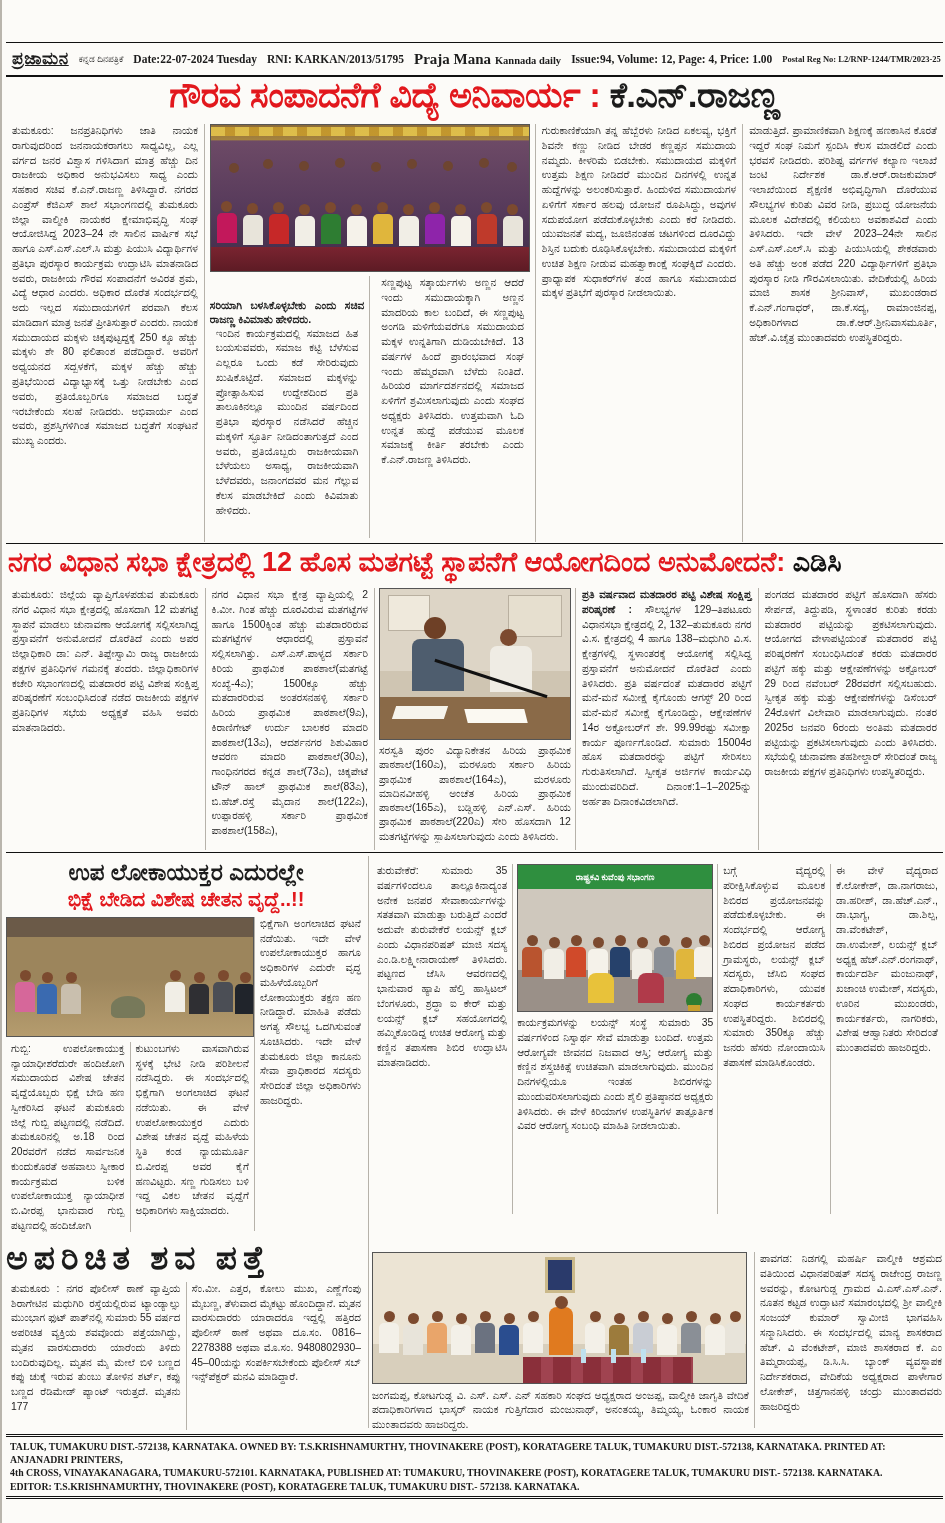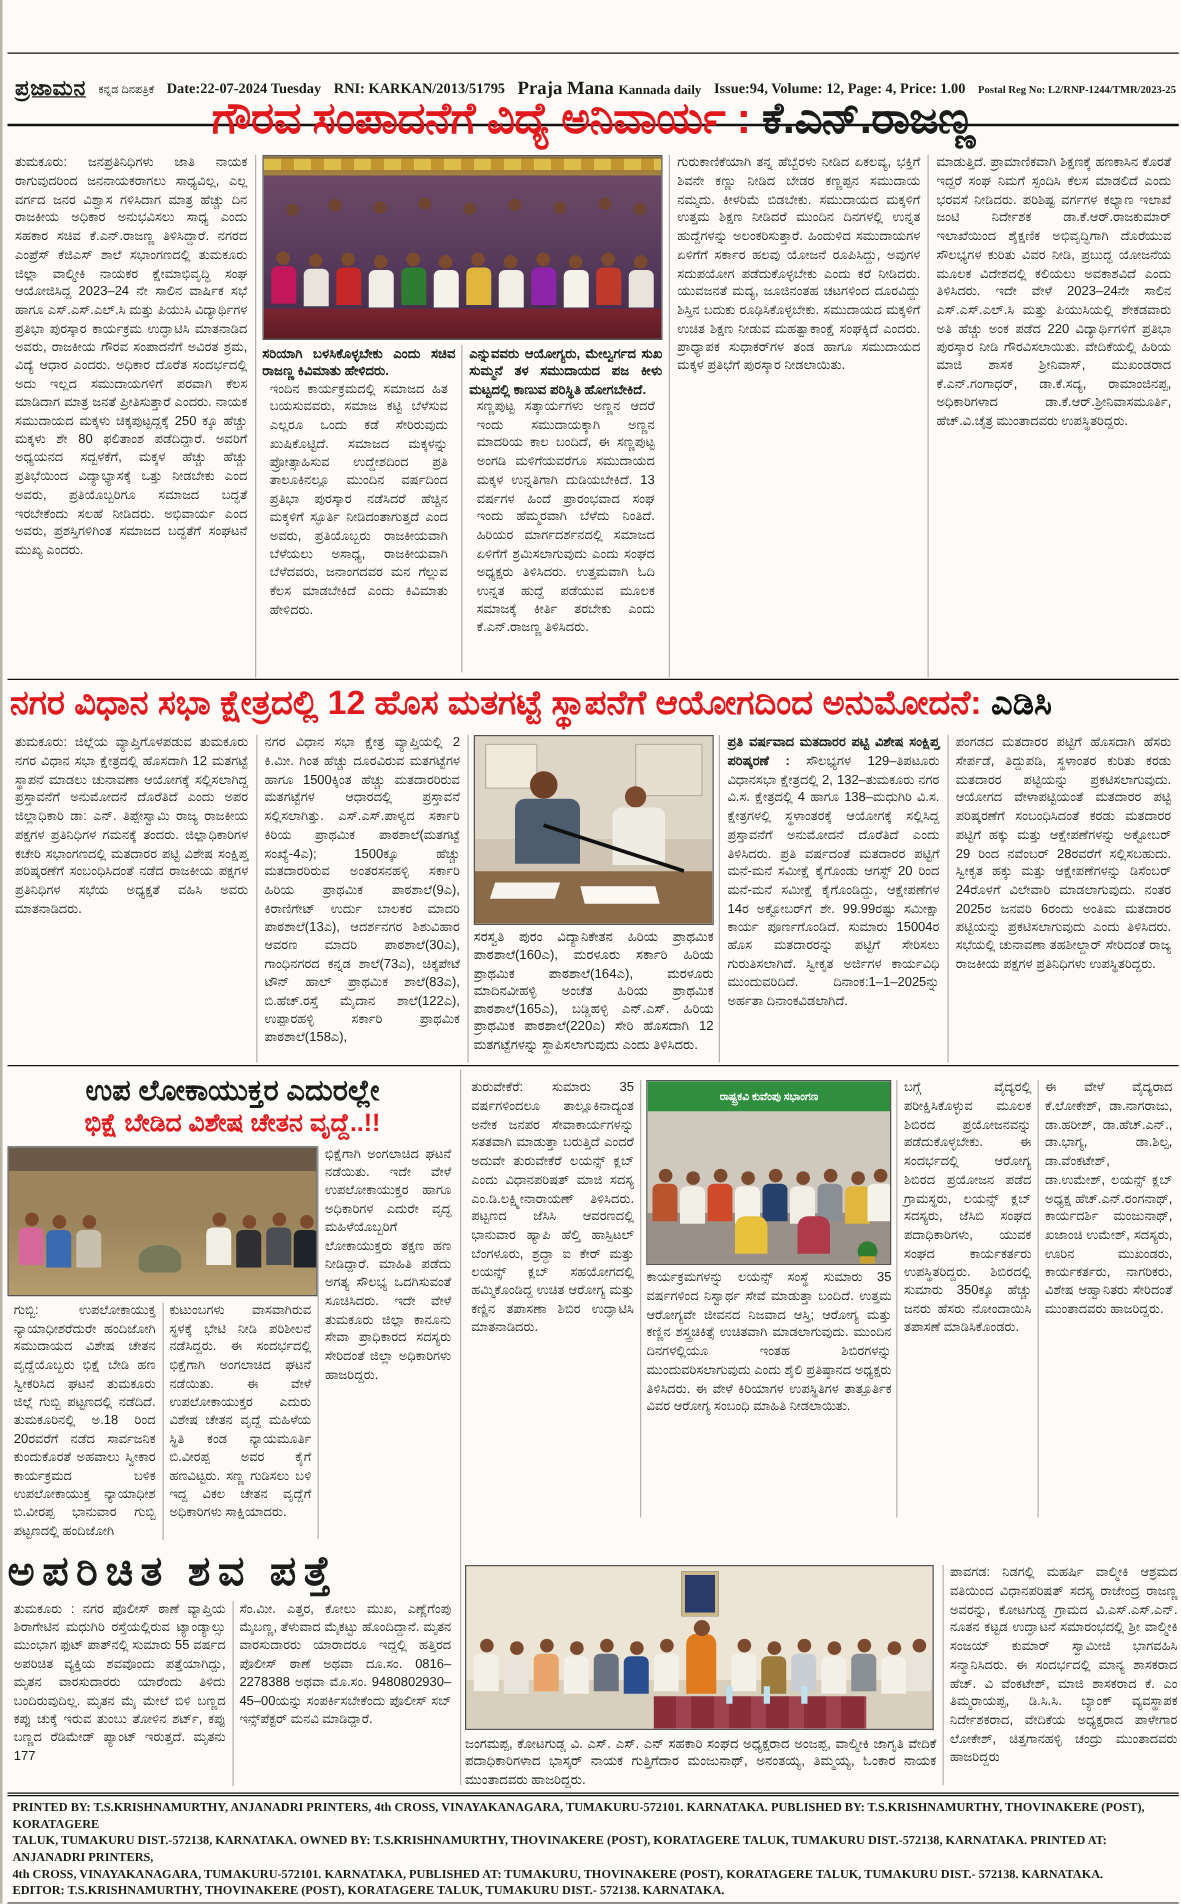--- a/index.html
+++ b/index.html
@@ -2,42 +2,42 @@
 <html><head>
 <meta charset="utf-8">
 <style>
   html,body{margin:0;padding:0;background:#e9e7e2;}
   .page{position:relative;width:945px;height:1523px;margin:0 auto;background:#fcfbf8;
         font-family:"Liberation Sans","DejaVu Sans",sans-serif;color:#1c1c1c;overflow:hidden;
         border-left:2px solid #b9b5ad;border-right:2px solid #b9b5ad;}
   
   .masthead{position:absolute;top:42px;left:4px;right:4px;height:32px;
             border-top:1.5px solid #111;border-bottom:2.5px solid #111;
-            display:flex;align-items:center;gap:10px;padding:12px 6px;white-space:nowrap;}
+            display:flex;align-items:center;gap:10px;padding:0 6px;white-space:nowrap;}
   .mh-logo{font-weight:800;font-size:17px;text-decoration:underline;letter-spacing:.5px;}
   .mh-tag{font-size:9px;}
   .mh-meta{font-family:"Liberation Serif","DejaVu Serif",serif;font-weight:700;font-size:11.5px;}
   .mh-title{font-family:"Liberation Serif","DejaVu Serif",serif;font-weight:700;font-size:15px;}
   .mh-title small{font-size:10.5px;font-weight:700;}
   .mh-postal{font-family:"Liberation Serif","DejaVu Serif",serif;font-weight:700;font-size:8.5px;}
   .sp{flex:0 0 auto;}
   
   .h1{position:absolute;top:76px;left:6px;width:933px;text-align:center;font-weight:800;
       font-size:35px;line-height:1.1;letter-spacing:-.5px;white-space:nowrap;}
   .red{color:#e2181d;}
   .h2{position:absolute;top:547px;left:6px;width:933px;font-weight:800;
       font-size:27px;white-space:nowrap;color:#e2181d;}
   .h2 .blk{color:#111;}
   
   .col{font-size:10.4px;line-height:1.42;text-align:justify;overflow:hidden;}
   .rule{border-right:1px solid #b6b2aa;}
   .bold{font-weight:700;}
   .story{position:absolute;display:flex;}
   .story .col{padding:0 6px;}
-  .cap{font-weight:700;font-size:10.6px;line-height:1.35;text-align:justify;}
+  .cap{font-weight:700;font-size:10.6px;line-height:1.35;text-align:justify;margin-top:22px;}
   
   .photo{position:relative;overflow:hidden;border:1px solid #555;background:#c9c2b4;}
   .pr{position:absolute;width:20px;}
   .pr::before{content:"";display:block;margin:0 auto 1px;width:11px;height:11px;border-radius:50%;background:#7c4a2f;}
   .pr::after{content:"";display:block;height:30px;border-radius:5px 5px 0 0;background:var(--c,#eee);}
   .hd{position:absolute;width:10px;height:10px;border-radius:50%;background:#6e4530;}
   
   .hrline{position:absolute;left:4px;right:4px;border-top:1.5px solid #111;}
   .vline{position:absolute;border-left:1px solid #b6b2aa;}
   
@@ -100,21 +100,20 @@
         <span class="pr" style="left:266px;bottom:27px;--c:#bf3a2b;"></span>
         <span class="pr" style="left:292px;bottom:25px;--c:#e8e4da;"></span>
         <div style="position:absolute;bottom:0;left:0;right:0;height:24px;background:linear-gradient(180deg,#7a2430,#5d1b24);"></div>
       </div>
       <div style="display:flex;margin-top:4px;">
         <div style="width:50%;padding:0 5px;border-right:1px solid #b6b2aa;overflow:hidden;height:262px;">
           <div class="cap">ಸರಿಯಾಗಿ ಬಳಸಿಕೊಳ್ಳಬೇಕು ಎಂದು ಸಚಿವ ರಾಜಣ್ಣ ಕಿವಿಮಾತು ಹೇಳಿದರು.</div>
           <div class="col">ಇಂದಿನ ಕಾರ್ಯಕ್ರಮದಲ್ಲಿ ಸಮಾಜದ ಹಿತ ಬಯಸುವವರು, ಸಮಾಜ ಕಟ್ಟಿ ಬೆಳೆಸುವ ಎಲ್ಲರೂ ಒಂದು ಕಡೆ ಸೇರಿರುವುದು ಖುಷಿಕೊಟ್ಟಿದೆ. ಸಮಾಜದ ಮಕ್ಕಳನ್ನು ಪ್ರೋತ್ಸಾಹಿಸುವ ಉದ್ದೇಶದಿಂದ ಪ್ರತಿ ತಾಲೂಕಿನಲ್ಲೂ ಮುಂದಿನ ವರ್ಷದಿಂದ ಪ್ರತಿಭಾ ಪುರಸ್ಕಾರ ನಡೆಸಿದರೆ ಹೆಚ್ಚಿನ ಮಕ್ಕಳಿಗೆ ಸ್ಫೂರ್ತಿ ನೀಡಿದಂತಾಗುತ್ತದೆ ಎಂದ ಅವರು, ಪ್ರತಿಯೊಬ್ಬರು ರಾಜಕೀಯವಾಗಿ ಬೆಳೆಯಲು ಅಸಾಧ್ಯ, ರಾಜಕೀಯವಾಗಿ ಬೆಳೆದವರು, ಜನಾಂಗದವರ ಮನ ಗೆಲ್ಲುವ ಕೆಲಸ ಮಾಡಬೇಕಿದೆ ಎಂದು ಕಿವಿಮಾತು ಹೇಳಿದರು.</div>
         </div>
         <div style="width:50%;padding:0 5px;overflow:hidden;height:262px;">
-          <div class="cap">ಎನ್ನುವವರು ಆಯೋಗ್ಯರು, ಮೇಲ್ವರ್ಗದ ಸುಖ ಸುಮ್ಮನೆ ತಳ ಸಮುದಾಯದ ಪಜ ಕೀಳು ಮಟ್ಟದಲ್ಲಿ ಕಾಣುವ ಪರಿಸ್ಥಿತಿ ಹೋಗಬೇಕಿದೆ.</div>
           <div class="col">ಸಣ್ಣಪುಟ್ಟ ಸತ್ಕಾರ್ಯಗಳು ಅಣ್ಣನ ಆದರೆ ಇಂದು ಸಮುದಾಯಕ್ಕಾಗಿ ಅಣ್ಣನ ಮಾದರಿಯ ಕಾಲ ಬಂದಿದೆ, ಈ ಸಣ್ಣಪುಟ್ಟ ಅಂಗಡಿ ಮಳಿಗೆಯವರೆಗೂ ಸಮುದಾಯದ ಮಕ್ಕಳ ಉನ್ನತಿಗಾಗಿ ದುಡಿಯಬೇಕಿದೆ. 13 ವರ್ಷಗಳ ಹಿಂದೆ ಪ್ರಾರಂಭವಾದ ಸಂಘ ಇಂದು ಹೆಮ್ಮರವಾಗಿ ಬೆಳೆದು ನಿಂತಿದೆ. ಹಿರಿಯರ ಮಾರ್ಗದರ್ಶನದಲ್ಲಿ ಸಮಾಜದ ಏಳಿಗೆಗೆ ಶ್ರಮಿಸಲಾಗುವುದು ಎಂದು ಸಂಘದ ಅಧ್ಯಕ್ಷರು ತಿಳಿಸಿದರು. ಉತ್ತಮವಾಗಿ ಓದಿ ಉನ್ನತ ಹುದ್ದೆ ಪಡೆಯುವ ಮೂಲಕ ಸಮಾಜಕ್ಕೆ ಕೀರ್ತಿ ತರಬೇಕು ಎಂದು ಕೆ.ಎನ್.ರಾಜಣ್ಣ ತಿಳಿಸಿದರು.</div>
         </div>
       </div>
     </div>
     <div class="col rule" style="width:205px;">ಗುರುಕಾಣಿಕೆಯಾಗಿ ತನ್ನ ಹೆಬ್ಬೆರಳು ನೀಡಿದ ಏಕಲವ್ಯ, ಭಕ್ತಿಗೆ ಶಿವನೇ ಕಣ್ಣು ನೀಡಿದ ಬೇಡರ ಕಣ್ಣಪ್ಪನ ಸಮುದಾಯ ನಮ್ಮದು. ಕೀಳರಿಮೆ ಬಿಡಬೇಕು. ಸಮುದಾಯದ ಮಕ್ಕಳಿಗೆ ಉತ್ತಮ ಶಿಕ್ಷಣ ನೀಡಿದರೆ ಮುಂದಿನ ದಿನಗಳಲ್ಲಿ ಉನ್ನತ ಹುದ್ದೆಗಳನ್ನು ಅಲಂಕರಿಸುತ್ತಾರೆ. ಹಿಂದುಳಿದ ಸಮುದಾಯಗಳ ಏಳಿಗೆಗೆ ಸರ್ಕಾರ ಹಲವು ಯೋಜನೆ ರೂಪಿಸಿದ್ದು, ಅವುಗಳ ಸದುಪಯೋಗ ಪಡೆದುಕೊಳ್ಳಬೇಕು ಎಂದು ಕರೆ ನೀಡಿದರು. ಯುವಜನತೆ ಮದ್ಯ, ಜೂಜಿನಂತಹ ಚಟಗಳಿಂದ ದೂರವಿದ್ದು ಶಿಸ್ತಿನ ಬದುಕು ರೂಢಿಸಿಕೊಳ್ಳಬೇಕು. ಸಮುದಾಯದ ಮಕ್ಕಳಿಗೆ ಉಚಿತ ಶಿಕ್ಷಣ ನೀಡುವ ಮಹತ್ವಾಕಾಂಕ್ಷೆ ಸಂಘಕ್ಕಿದೆ ಎಂದರು. ಪ್ರಾಧ್ಯಾಪಕ ಸುಧಾಕರ್‌ಗಳ ತಂಡ ಹಾಗೂ ಸಮುದಾಯದ ಮಕ್ಕಳ ಪ್ರತಿಭೆಗೆ ಪುರಸ್ಕಾರ ನೀಡಲಾಯಿತು.</div>
     <div class="col" style="width:198px;">ಮಾಡುತ್ತಿದೆ. ಪ್ರಾಮಾಣಿಕವಾಗಿ ಶಿಕ್ಷಣಕ್ಕೆ ಹಣಕಾಸಿನ ಕೊರತೆ ಇದ್ದರೆ ಸಂಘ ನಿಮಗೆ ಸ್ಪಂದಿಸಿ ಕೆಲಸ ಮಾಡಲಿದೆ ಎಂದು ಭರವಸೆ ನೀಡಿದರು. ಪರಿಶಿಷ್ಟ ವರ್ಗಗಳ ಕಲ್ಯಾಣ ಇಲಾಖೆ ಜಂಟಿ ನಿರ್ದೇಶಕ ಡಾ.ಕೆ.ಆರ್.ರಾಜಕುಮಾರ್ ಇಲಾಖೆಯಿಂದ ಶೈಕ್ಷಣಿಕ ಅಭಿವೃದ್ಧಿಗಾಗಿ ದೊರೆಯುವ ಸೌಲಭ್ಯಗಳ ಕುರಿತು ವಿವರ ನೀಡಿ, ಪ್ರಬುದ್ಧ ಯೋಜನೆಯ ಮೂಲಕ ವಿದೇಶದಲ್ಲಿ ಕಲಿಯಲು ಅವಕಾಶವಿದೆ ಎಂದು ತಿಳಿಸಿದರು. ಇದೇ ವೇಳೆ 2023–24ನೇ ಸಾಲಿನ ಎಸ್.ಎಸ್.ಎಲ್.ಸಿ ಮತ್ತು ಪಿಯುಸಿಯಲ್ಲಿ ಶೇಕಡವಾರು ಅತಿ ಹೆಚ್ಚು ಅಂಕ ಪಡೆದ 220 ವಿದ್ಯಾರ್ಥಿಗಳಿಗೆ ಪ್ರತಿಭಾ ಪುರಸ್ಕಾರ ನೀಡಿ ಗೌರವಿಸಲಾಯಿತು. ವೇದಿಕೆಯಲ್ಲಿ ಹಿರಿಯ ಮಾಜಿ ಶಾಸಕ ಶ್ರೀನಿವಾಸ್, ಮುಖಂಡರಾದ ಕೆ.ಎನ್.ಗಂಗಾಧರ್, ಡಾ.ಕೆ.ಸದ್ಯ, ರಾಮಾಂಜಿನಪ್ಪ, ಅಧಿಕಾರಿಗಳಾದ ಡಾ.ಕೆ.ಆರ್.ಶ್ರೀನಿವಾಸಮೂರ್ತಿ, ಹೆಚ್.ವಿ.ಚೈತ್ರ ಮುಂತಾದವರು ಉಪಸ್ಥಿತರಿದ್ದರು.</div>
   </div>
 
   <div class="hrline" style="top:543px;"></div>
 
@@ -234,19 +233,18 @@
       <div style="position:absolute;bottom:0;left:150px;width:170px;height:26px;background:repeating-linear-gradient(90deg,#8a2f3a 0 18px,#a04350 18px 30px);"></div>
       <div style="position:absolute;bottom:20px;left:208px;width:5px;height:14px;background:#bfe0ee;"></div>
       <div style="position:absolute;bottom:20px;left:238px;width:5px;height:14px;background:#bfe0ee;"></div>
       <div style="position:absolute;bottom:20px;left:268px;width:5px;height:14px;background:#bfe0ee;"></div>
     </div>
     <div class="cap" style="margin-top:4px;font-weight:400;">ಜಂಗಮಪ್ಪ, ಕೋಟಗುಡ್ಡ ವಿ. ಎಸ್. ಎಸ್. ಎನ್ ಸಹಕಾರಿ ಸಂಘದ ಅಧ್ಯಕ್ಷರಾದ ಅಂಜಪ್ಪ, ವಾಲ್ಮೀಕಿ ಜಾಗೃತಿ ವೇದಿಕೆ ಪದಾಧಿಕಾರಿಗಳಾದ ಭಾಸ್ಕರ್ ನಾಯಕ ಗುತ್ತಿಗೆದಾರ ಮಂಜುನಾಥ್, ಅನಂತಯ್ಯ, ತಿಮ್ಮಯ್ಯ, ಓಂಕಾರ ನಾಯಕ ಮುಂತಾದವರು ಹಾಜರಿದ್ದರು.</div>
   </div>
   <div class="col" style="position:absolute;top:1252px;left:752px;width:182px;height:176px;border-left:1px solid #b6b2aa;padding:0 5px;">ಪಾವಗಡ: ನಿಡಗಲ್ಲಿ ಮಹರ್ಷಿ ವಾಲ್ಮೀಕಿ ಆಶ್ರಮದ ವತಿಯಿಂದ ವಿಧಾನಪರಿಷತ್ ಸದಸ್ಯ ರಾಜೇಂದ್ರ ರಾಜಣ್ಣ ಅವರನ್ನು, ಕೋಟಗುಡ್ಡ ಗ್ರಾಮದ ವಿ.ಎಸ್.ಎಸ್.ಎನ್. ನೂತನ ಕಟ್ಟಡ ಉದ್ಘಾಟನೆ ಸಮಾರಂಭದಲ್ಲಿ ಶ್ರೀ ವಾಲ್ಮೀಕಿ ಸಂಜಯ್ ಕುಮಾರ್ ಸ್ವಾಮೀಜಿ ಭಾಗವಹಿಸಿ ಸನ್ಮಾನಿಸಿದರು. ಈ ಸಂದರ್ಭದಲ್ಲಿ ಮಾನ್ಯ ಶಾಸಕರಾದ ಹೆಚ್. ವಿ ವೆಂಕಟೇಶ್, ಮಾಜಿ ಶಾಸಕರಾದ ಕೆ. ಎಂ ತಿಮ್ಮರಾಯಪ್ಪ, ಡಿ.ಸಿ.ಸಿ. ಬ್ಯಾಂಕ್ ವ್ಯವಸ್ಥಾಪಕ ನಿರ್ದೇಶಕರಾದ, ವೇದಿಕೆಯ ಅಧ್ಯಕ್ಷರಾದ ಪಾಳೇಗಾರ ಲೋಕೇಶ್, ಚಿತ್ತಗಾನಹಳ್ಳಿ ಚಂದ್ರು ಮುಂತಾದವರು ಹಾಜರಿದ್ದರು</div>
 
   <div class="footer">
-    <div>PRINTED BY: T.S.KRISHNAMURTHY, ANJANADRI PRINTERS, 4th CROSS, VINAYAKANAGARA, TUMAKURU-572101. KARNATAKA. PUBLISHED BY: T.S.KRISHNAMURTHY, THOVINAKERE (POST), KORATAGERE</div>
     <div>TALUK, TUMAKURU DIST.-572138, KARNATAKA. OWNED BY: T.S.KRISHNAMURTHY, THOVINAKERE (POST), KORATAGERE TALUK, TUMAKURU DIST.-572138, KARNATAKA. PRINTED AT: ANJANADRI PRINTERS,</div>
     <div>4th CROSS, VINAYAKANAGARA, TUMAKURU-572101. KARNATAKA, PUBLISHED AT: TUMAKURU, THOVINAKERE (POST), KORATAGERE TALUK, TUMAKURU DIST.- 572138. KARNATAKA.</div>
     <div>EDITOR: T.S.KRISHNAMURTHY, THOVINAKERE (POST), KORATAGERE TALUK, TUMAKURU DIST.- 572138. KARNATAKA.</div>
   </div>
 
 </div>
 
 </body></html>

